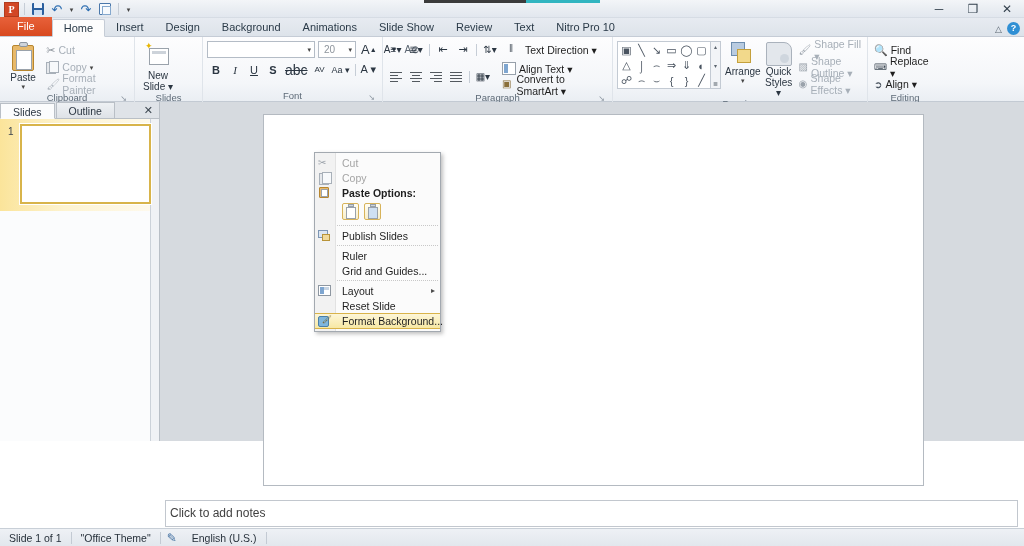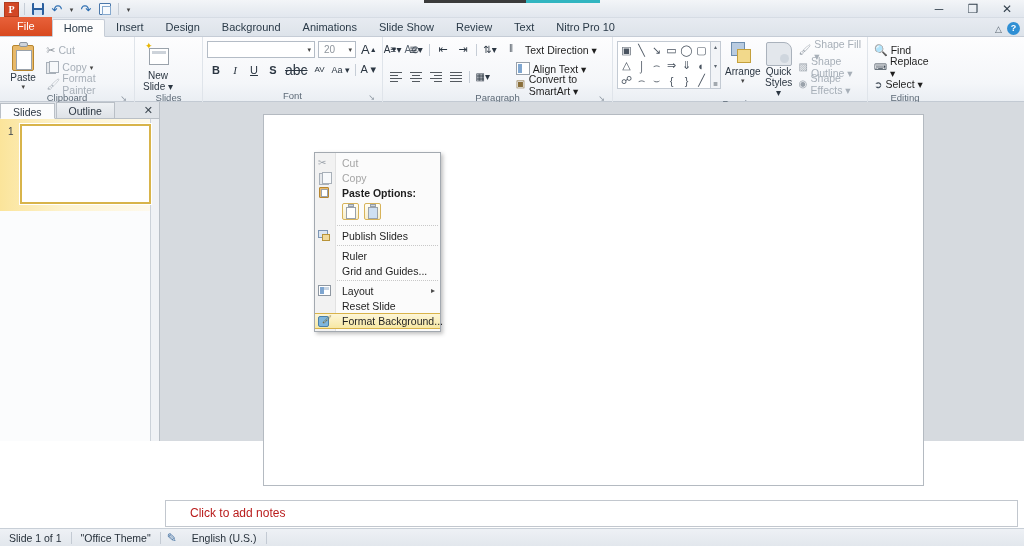--- a/index.html
+++ b/index.html
@@ -179,21 +179,21 @@
   .slide-canvas {
     position: absolute; left: 103px; top: 12px; width: 661px; height: 372px;
     background: #fff; border: 1px solid #b4bac1;
   }
   .splitter-v { position:absolute; left:0; top:0; width:4px; height:100%; background:#d6dadf;}
 
   
   .notespane {
     position: absolute; left: 165px; top: 500px; width: 853px; height: 27px;
     background: #fff; border: 1px solid #c2c7ce;
-    font-size: 12px; color: #b91c1c; padding: 5px 24px;
+    font-size: 12px; color: #404040; padding: 5px 4px;
   }
 
   
   .statusbar {
     position: absolute; left: 0; bottom: 0; width: 100%; height: 18px;
     background: linear-gradient(to bottom,#eef1f5,#e2e7ed);
     border-top: 1px solid #c8cfd7; display: flex; align-items: center;
     font-size: 10.5px; color: #27313b;
   }
   .sb-item { padding: 0 9px; height: 18px; line-height: 18px; white-space: nowrap; }
@@ -464,21 +464,21 @@
               <i style="top:1px;width:12px"></i>
                 <i style="top:4px;width:12px"></i>
                 <i style="top:7px;width:12px"></i>
                 <i style="top:10px;width:12px"></i>
             </span>
           </div>
           <div class="sep-v"></div>
           <div class="fbtn" style="font-size:10px">
               <span>▦▾</span>
             </div>
-          <div class="smallcol" style="margin-left:20px">
+          <div class="smallcol" style="margin-left:6px">
             <div class="smallrow" style="height:15px">
               <span class="miniicon"></span>
               <span>Align Text ▾</span>
             </div>
             <div class="smallrow" style="height:15px">
               <span class="ico13" style="font-size:10px;color:#8a6f3a">▣</span>
               <span>Convert to SmartArt ▾</span>
             </div>
           </div>
         </div>
@@ -558,21 +558,21 @@
           <div class="smallrow">
             <span class="binoc">🔍</span>
             <span>Find</span>
           </div>
           <div class="smallrow">
             <span class="binoc" style="font-size:9px">⌨</span>
             <span>Replace ▾</span>
           </div>
           <div class="smallrow">
             <span class="binoc" style="font-size:10px">➲</span>
-            <span>Select ▾</span>
+            <span>Align ▾</span>
           </div>
         </div>
       </div>
       <div class="rgroup-label">
         <span>Editing</span>
       </div>
     </div>
   </div>
 
   <div class="workspace">

